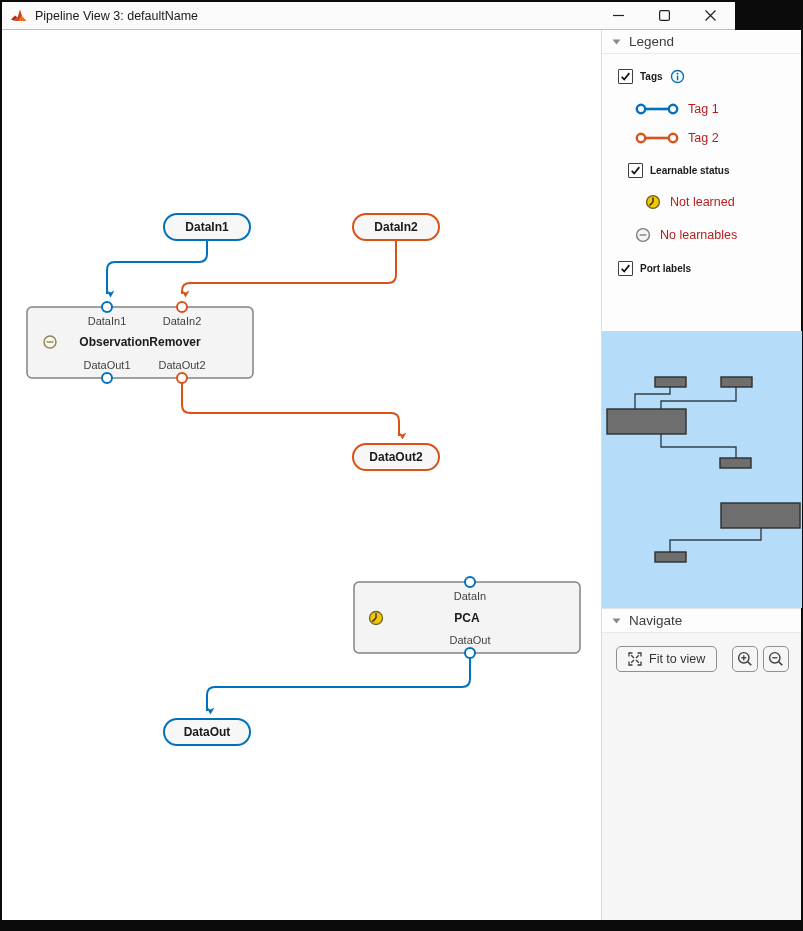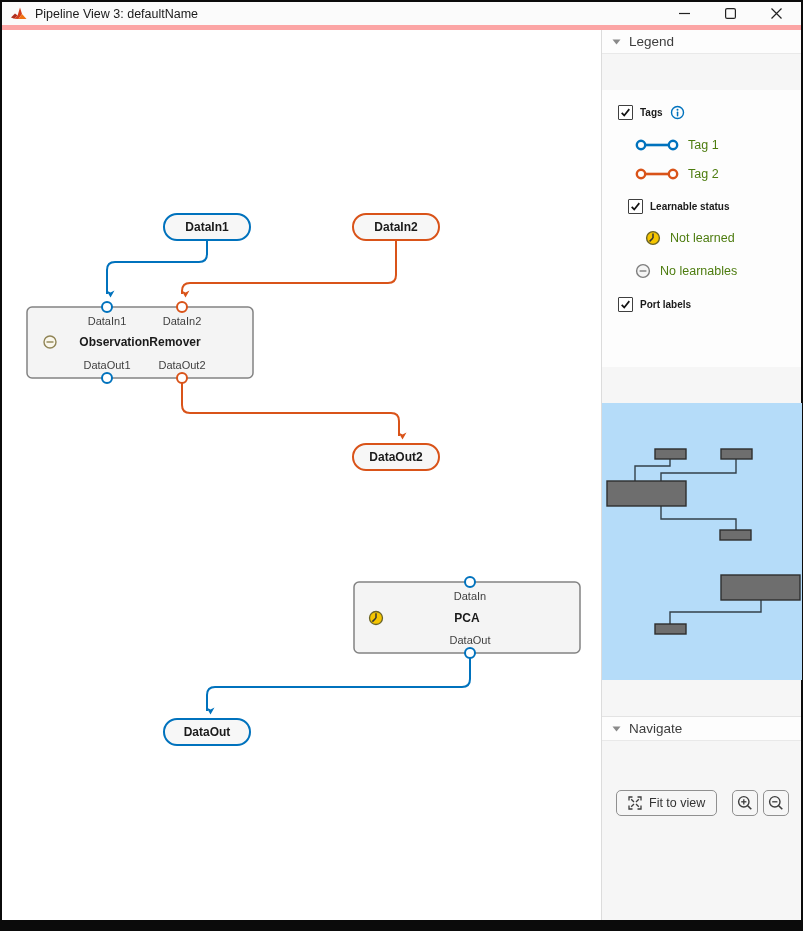--- a/index.html
+++ b/index.html
@@ -1,37 +1,37 @@
 <!DOCTYPE html>
 <html><head>
 <meta charset="utf-8">
 <style>
   html,body { margin:0; padding:0; background:#444; font-family:"Liberation Sans", sans-serif; }
   .window { position:relative; width:803px; height:931px; background:#0b0b0b; overflow:hidden; }
-  .titlebar { position:absolute; top:2px; left:2px; width:799px; height:28px; background:#fbfbfb;
-              border-bottom:5px solid #fca5a5; display:flex; align-items:center; box-sizing:border-box; }
+  .titlebar { position:absolute; top:2px; left:2px; width:733px; height:28px; background:#fbfbfb;
+              border-bottom:1px solid #fca5a5; display:flex; align-items:center; box-sizing:border-box; }
   .titlebar .app-icon { margin-left:9px; width:16px; height:15px; }
   .titlebar .title { margin-left:8px; font-size:12.5px; color:#1a1a1a; }
   .controls { margin-left:auto; display:flex; align-items:center; margin-right:8px; }
   .ctrl { width:34px; height:26px; display:flex; align-items:center; justify-content:center; cursor:default; margin-left:12px; }
   .body { position:absolute; top:30px; left:2px; width:799px; height:890px; display:flex; background:#fff; }
   .canvas { width:599px; height:890px; background:#ffffff; position:relative; }
-  .sidebar { width:200px; height:890px; background:#f6f6f6; border-left:1px solid #dcdcdc; box-sizing:border-box; display:flex; flex-direction:column;gap:36px; }
+  .sidebar { width:200px; height:890px; background:#f6f6f6; border-left:1px solid #dcdcdc; box-sizing:border-box; display:flex; flex-direction:column; }
   .sect-header { height:23px; background:#fdfdfd; border-top:1px solid #e3e3e3; border-bottom:1px solid #e9e9e9;
                  display:flex; align-items:center; padding-left:10px; gap:8px; flex:0 0 auto; }
   .sect-header:first-child { border-top:none; }
   .sect-title { font-size:13.5px; color:#3d3d3d; }
   .legend-content { height:277px; box-sizing:border-box; background:#fdfdfd; padding-top:11px; flex:0 0 auto; }
   .lrow { display:flex; align-items:center; height:22px; }
   .lrow.check { margin-left:16px; gap:7px; }
   .lrow.item { margin-left:33px; gap:9px; }
   .cb { width:13px; height:13px; background:#fff; border:1px solid #3f3f3f; border-radius:1px;
         display:flex; align-items:center; justify-content:center; }
   .cb-label { font-size:10px; font-weight:bold; color:#1a1a1a; }
-  .item-label { font-size:12.5px; color:#4d7c0f; }
+  .item-label { font-size:12.5px; color:#b91c1c; }
   .m-t1 { margin-top:11px; } .m-t2 { margin-top:7px; } .m-t3 { margin-top:10px;padding-left:10px; } .m-t4 { margin-top:11px; }
   .minimap { width:200px; height:277px; flex:0 0 auto; }
   .nav-content { padding:13px 12px 0 14px; display:flex; align-items:center; flex:0 0 auto; }
   .fit-btn { display:inline-flex; align-items:center; gap:7px; height:26px; padding:0 11px; box-sizing:border-box;
              border:1px solid #909090; border-radius:5px; background:transparent; font-size:12.5px; color:#333;
              font-family:"Liberation Sans", sans-serif;text-align:center; }
   .zoom-group { margin-left:auto; display:flex; gap:5px; }
   .zoom-btn { width:26px; height:26px; border:1px solid #909090; border-radius:5px; background:transparent;
               display:flex; align-items:center; justify-content:center; padding:0; }
   .sidebar-fill { flex:1 1 auto; background:#f6f6f6; }

